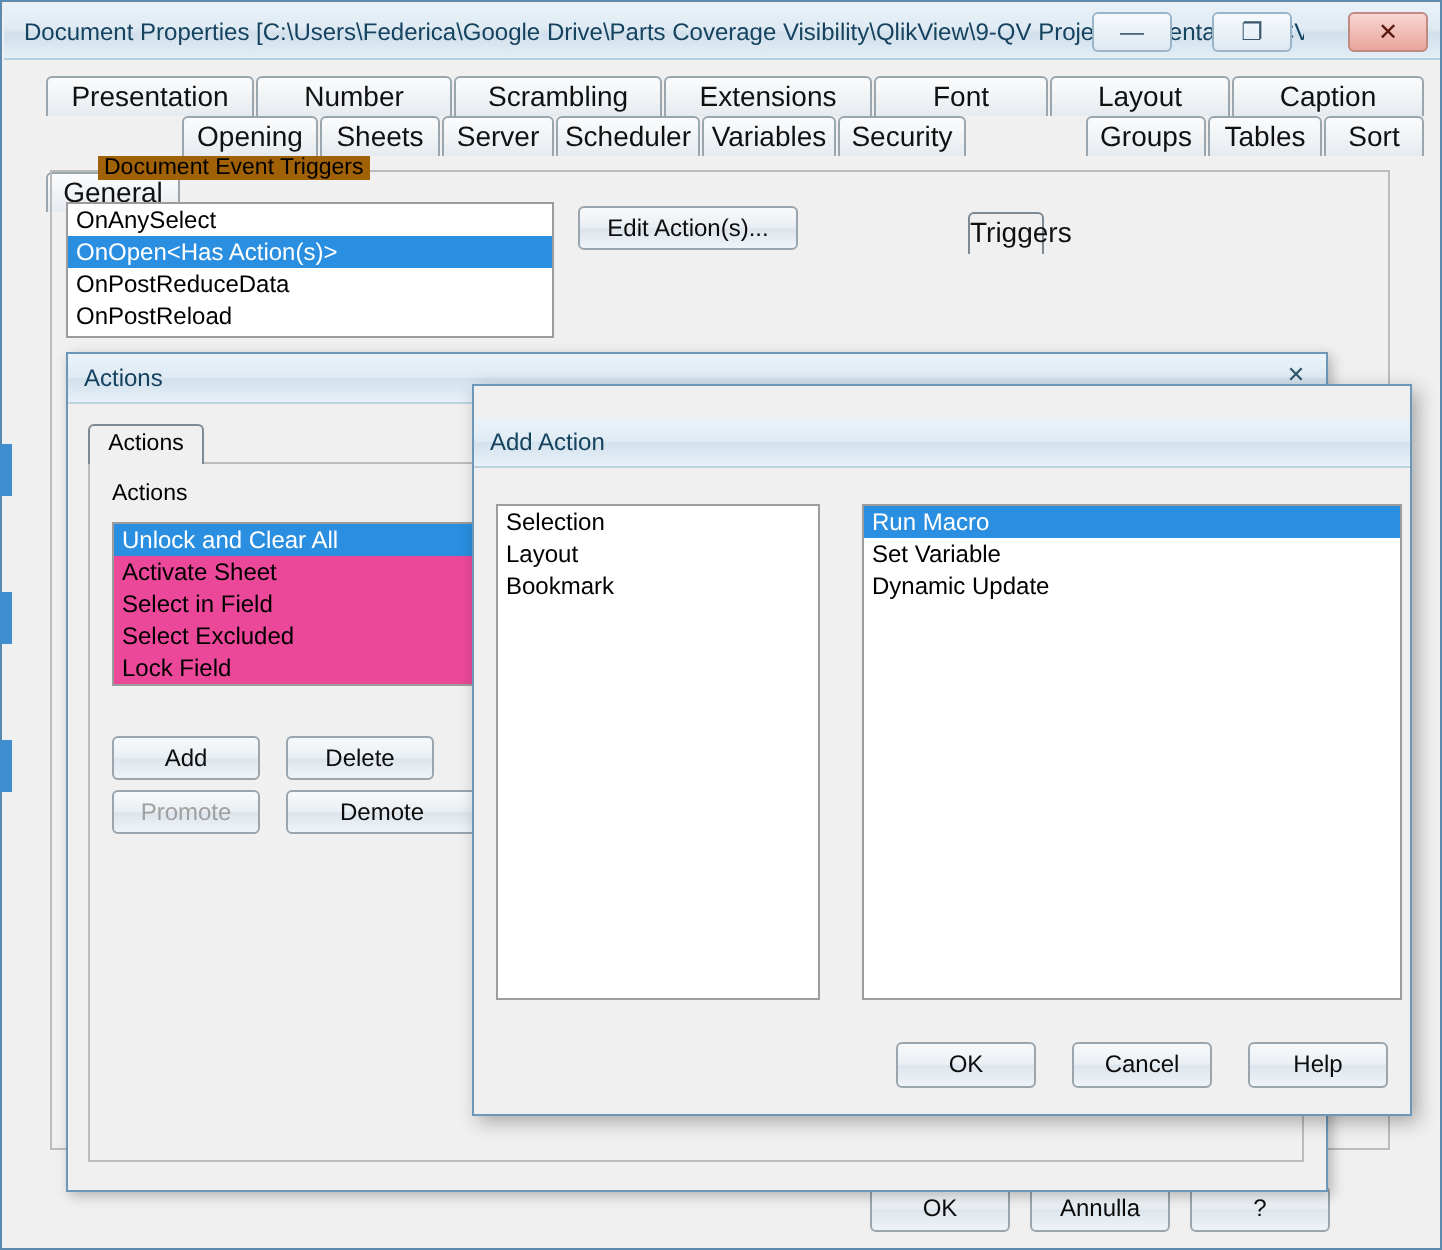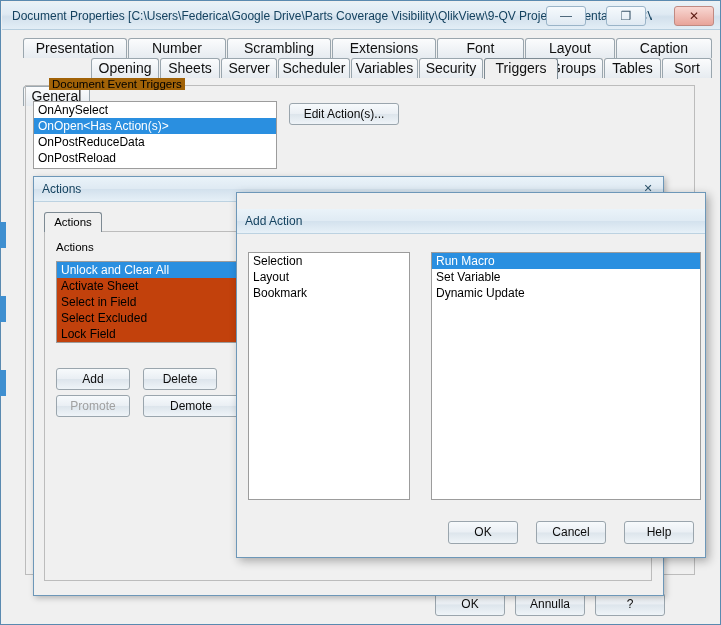--- a/index.html
+++ b/index.html
@@ -210,21 +210,21 @@
   #actions-inner-label {
     position: absolute;
     left: 56px; top: 241px;
     font-size: 11.5px;
     z-index: 7;
   }
   #actions-list {
     position: absolute;
     left: 56px; top: 261px;
     width: 186px; height: 82px;
-    background: #c2410c;
+    background: #ec4899;
     border: 1px solid #9c9c9c;
     box-sizing: border-box;
     overflow: hidden;
     z-index: 7;
   }
   #btn-add     { left: 56px;  top: 368px; width: 74px; height: 22px; line-height: 20px; z-index: 7; }
   #btn-delete  { left: 143px; top: 368px; width: 74px; height: 22px; line-height: 20px; z-index: 7; }
   #btn-promote { left: 56px;  top: 395px; width: 74px; height: 22px; line-height: 20px; z-index: 7; }
   #btn-demote  { left: 143px; top: 395px; width: 96px; height: 22px; line-height: 20px; z-index: 7; }
 
@@ -313,21 +313,21 @@
   </div>
 
   <div class="tabrow" style="top:57px;">
     <div class="tab" style="left:0px;   width:67px;margin-top:28px;">General</div>
     <div class="tab" style="left:68px;  width:68px;">Opening</div>
     <div class="tab" style="left:137px; width:60px;">Sheets</div>
     <div class="tab" style="left:198px; width:56px;">Server</div>
     <div class="tab" style="left:255px; width:72px;">Scheduler</div>
     <div class="tab" style="left:328px; width:67px;">Variables</div>
     <div class="tab" style="left:396px; width:64px;">Security</div>
-    <div class="tab selected" style="left:461px; width:74px; height:21px;">Triggers</div>
+    <div class="tab selected" style="left:461px; width:38px; height:21px;margin-top:48px;">Triggers</div>
     <div class="tab" style="left:520px; width:60px;">Groups</div>
     <div class="tab" style="left:581px; width:57px;">Tables</div>
     <div class="tab" style="left:639px; width:50px;">Sort</div>
   </div>
 
   <div id="trigger-group"></div>
   <div id="trigger-group-label">Document Event Triggers</div>
 
   <div id="trigger-list">
     <div class="listitem">OnAnySelect</div>

